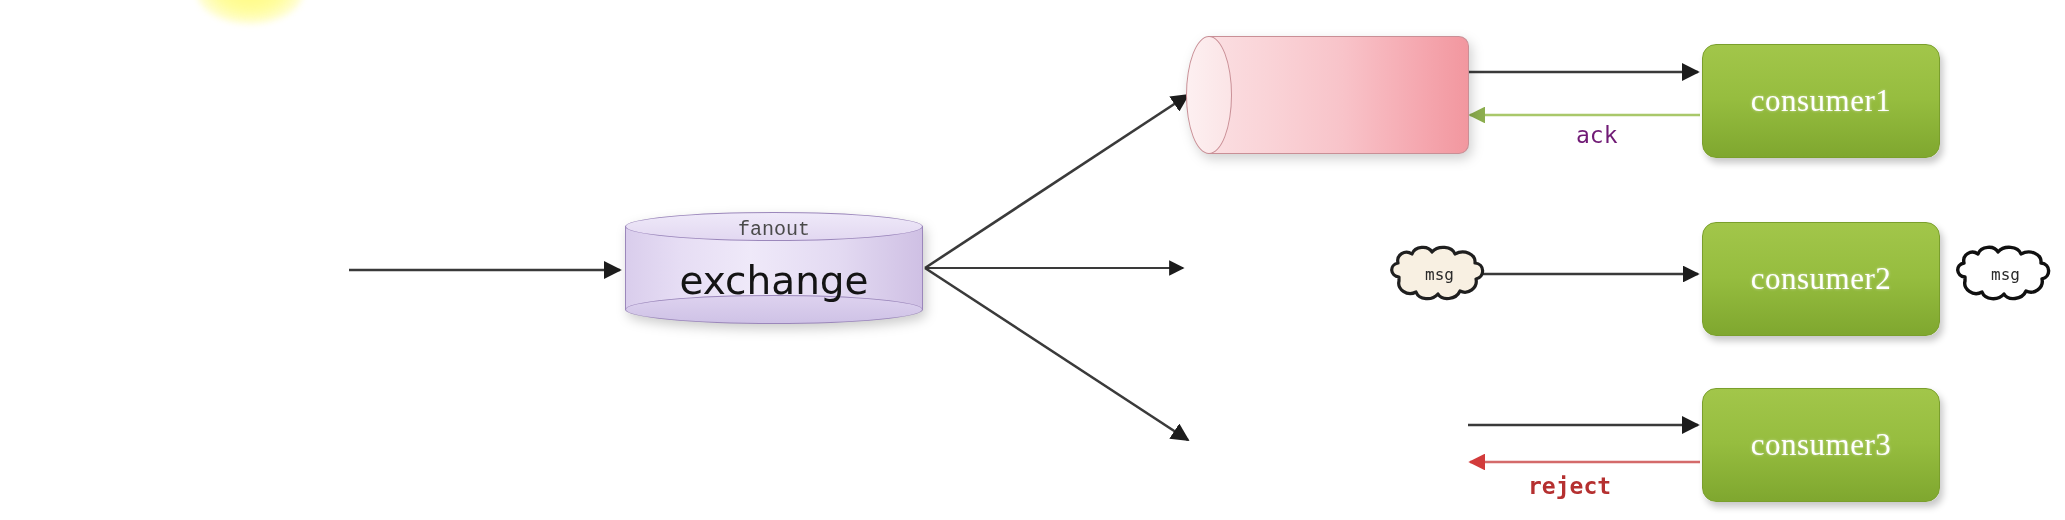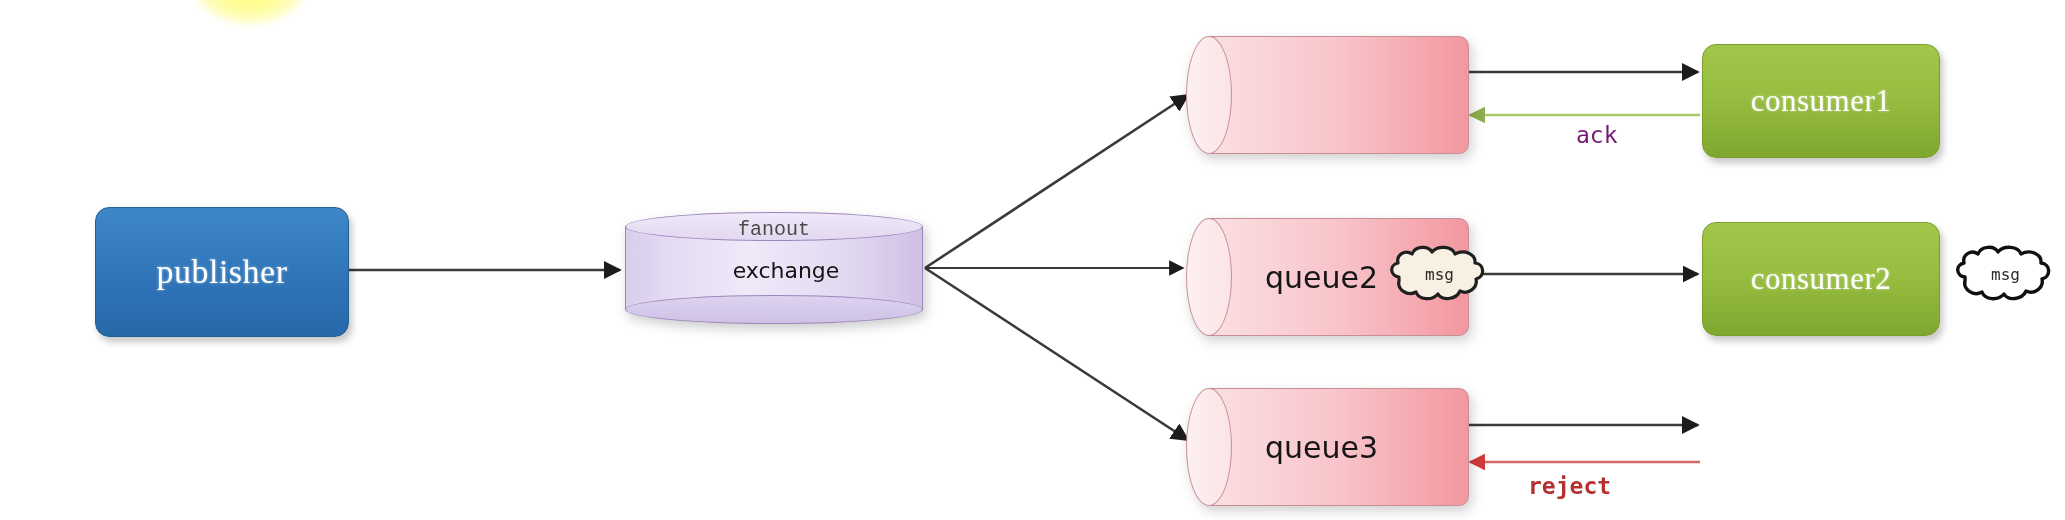--- a/index.html
+++ b/index.html
@@ -101,23 +101,22 @@
     font-family: Liberation Mono, monospace;
     font-size: 20px;
     color: #4a4a4a;
   }
   .cyl-v .lbl-main {
     position: absolute;
     left: 0; top: 46px;
     width: 100%;
     text-align: center;
     font-family: "DejaVu Sans", sans-serif;
-    font-size: 22px;
+    font-size: 39px;
     color: #141414;
-    margin-left: 12px;
   }
 
   
   .cyl-h {
     position: absolute;
     width: 283px; height: 118px;
     filter: drop-shadow(3px 5px 6px rgba(0,0,0,0.18));
   }
   #queue1 { left: 1186px; top: 36px; }
   #queue2 { left: 1186px; top: 218px; }
@@ -223,48 +222,35 @@
 
     <line x1="1468" y1="72" x2="1698" y2="72" stroke="#3a3a3a" stroke-width="2.6" marker-end="url(#ah-black)"></line>
     <line x1="1700" y1="115" x2="1470" y2="115" stroke="#a9c86a" stroke-width="2.4" marker-end="url(#ah-green)"></line>
 
     <line x1="1482" y1="274" x2="1698" y2="274" stroke="#3a3a3a" stroke-width="2.4" marker-end="url(#ah-black)"></line>
 
     <line x1="1468" y1="425" x2="1698" y2="425" stroke="#3a3a3a" stroke-width="2.6" marker-end="url(#ah-black)"></line>
     <line x1="1700" y1="462" x2="1470" y2="462" stroke="#d46a6a" stroke-width="2.4" marker-end="url(#ah-red)"></line>
   </svg>
 
-  <div class="node-box publisher">
-    <span>publisher</span>
-  </div>
 
   <div class="cyl-v">
     <div class="body"></div>
     <div class="cap-bot"></div>
     <div class="cap-top"></div>
     <div class="lbl-sub">fanout</div>
     <div class="lbl-main">exchange</div>
   </div>
 
   <div class="cyl-h" id="queue1">
     <div class="body"></div>
     <div class="cap-left"></div>
   </div>
 
-  <div class="cyl-h" id="queue2">
-    <div class="body"></div>
-    <div class="cap-left"></div>
-    <div class="lbl">queue2</div>
-  </div>
-
-  <div class="cyl-h" id="queue3">
-    <div class="body"></div>
-    <div class="cap-left"></div>
-    <div class="lbl">queue3</div>
-  </div>
+
 
   <div class="cloud" id="cloud-queue2">
     <svg viewBox="0 0 104 62" xmlns="http://www.w3.org/2000/svg">
       <path d="M13,34 C4,33 3,22 12,20 C10,12 19,6 26,11 C29,3 42,2 46,9
                C52,2 66,3 69,11 C78,6 90,11 89,20 C99,21 99,34 90,36
                C92,45 82,52 74,48 C70,57 56,58 52,51 C46,58 33,57 30,49
                C21,54 11,46 13,38 Z" fill="#f8f0e2" stroke="#1f1f1f" stroke-width="3.2" stroke-linejoin="round"></path>
     </svg>
     <div class="txt">msg</div>
   </div>
@@ -278,17 +264,20 @@
     </svg>
     <div class="txt">msg</div>
   </div>
 
   <div class="node-box consumer" id="consumer1">
     <span>consumer1</span>
   </div>
   <div class="node-box consumer" id="consumer2">
     <span>consumer2</span>
   </div>
+  <div class="node-box consumer" id="consumer3">
+    <span>consumer3</span>
+  </div>
 
   <div class="edge-label" id="label-ack">ack</div>
   <div class="edge-label" id="label-reject">reject</div>
 
 </div>
 
 </body></html>

